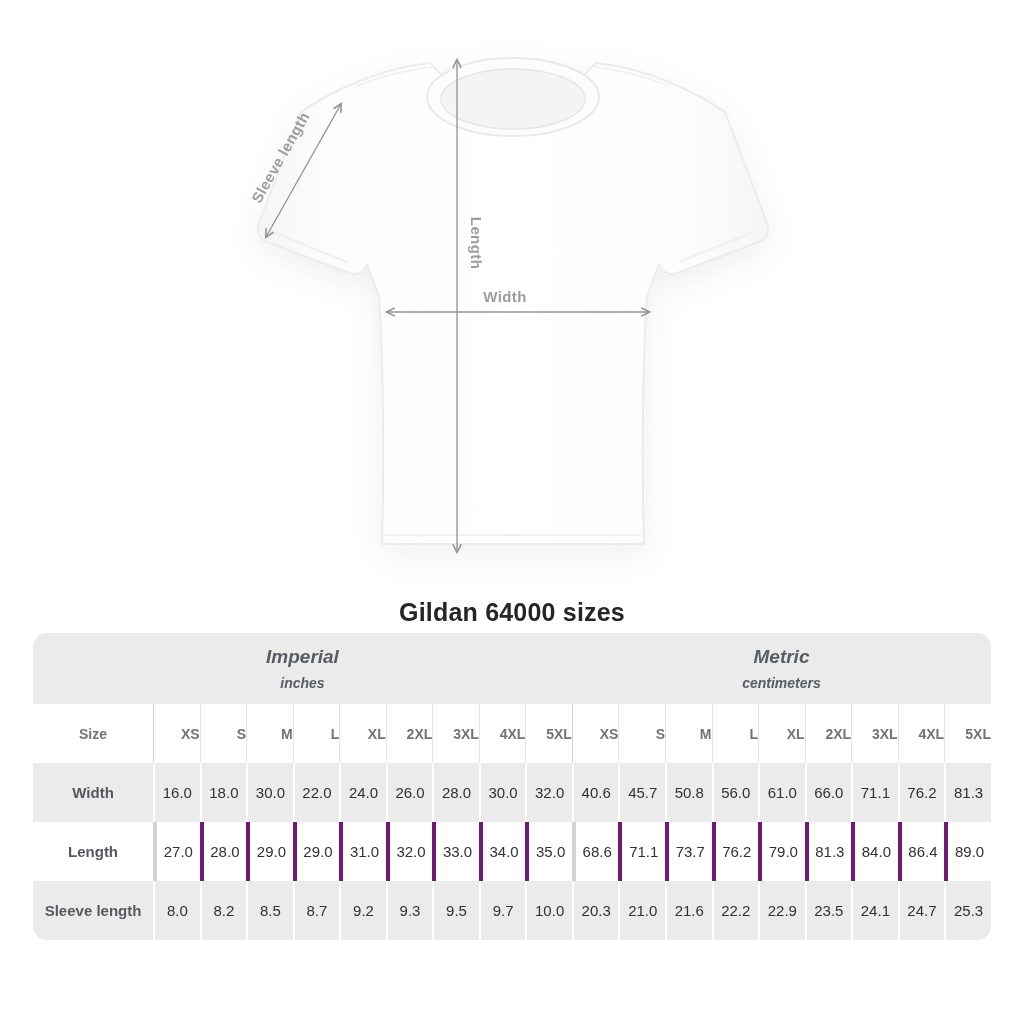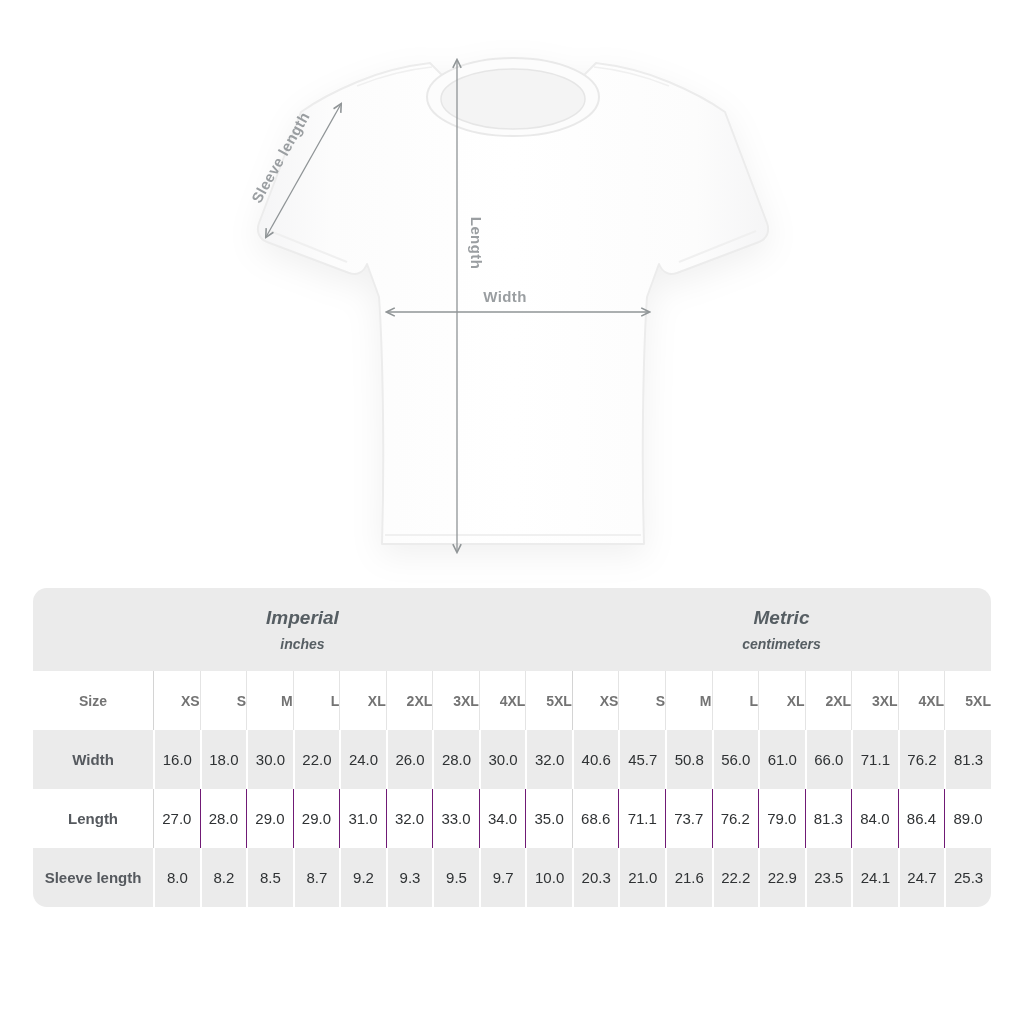--- a/index.html
+++ b/index.html
@@ -40,36 +40,36 @@
   table.size-table {
     width: 958px;
     border-collapse: separate; border-spacing: 0;
     table-layout: fixed;
   }
   .size-table th, .size-table td {
     padding: 0; text-align: center; vertical-align: middle;
   }
 
   
-  .band-th { background: #ebebeb; height: 83px; }
+  .band-th { background: #ebebeb; height: 71px; }
   .band-th.first { border-radius: 14px 0 0 0; }
   .band-th.last  { border-radius: 0 14px 0 0; }
   .grp-label { font-size: 19px; font-weight: bold; font-style: italic; color: #565e63; }
   .grp-unit  { font-size: 14px; font-style: italic; color: #565e63; margin-top: 7px; }
 
   
   tr.sizes th { background: #ffffff; height: 59px; font-size: 14px; font-weight: bold; color: #737373; }
   tr.sizes th.szth { border-left: 1px solid #e4e4e4; text-align: right; }
   tr.sizes th.szth.grp { border-left-color: #d4d4d4; }
   th.rowlabel, td.rowlabel { font-size: 15px; font-weight: bold; color: #55595e; }
 
   
   tbody td { height: 59px; font-size: 15px; color: #2f3234; }
   tr.gray  td { background: #ebebeb; border-left: 2px solid #ffffff; }
-  tr.white td { background: #ffffff; border-left: 1px solid #701a75; }
+  tr.white td { background: #ffffff; border-left: 4px solid #701a75; }
   tr.white td.grp { border-left-color: #d4d4d4; }
   tr.gray  td.rowlabel, tr.white td.rowlabel { border-left: none; }
   tbody tr:last-child td:first-child { border-bottom-left-radius: 14px; }
   tbody tr:last-child td:last-child  { border-bottom-right-radius: 14px; }
 </style>
 </head>
 <body>
 
 <div class="page">
 
@@ -124,20 +124,21 @@
         <line x1="387" y1="312" x2="649" y2="312" marker-start="url(#arr)" marker-end="url(#arr)"></line>
         <line x1="341" y1="104" x2="266" y2="237" marker-start="url(#arr)" marker-end="url(#arr)"></line>
       </g>
 
       <text class="annot-text" transform="translate(285 160) rotate(-60.5)" text-anchor="middle">Sleeve length</text>
       <text class="annot-text" transform="translate(471 243) rotate(90)" text-anchor="middle">Length</text>
       <text class="annot-text" x="505" y="302" text-anchor="middle">Width</text>
     </svg>
   </div>
 
+  <h1 class="page-title">Gildan 64000 sizes</h1>
 
   <div class="table-wrap">
     <table class="size-table">
       <colgroup>
         <col style="width:120px">
 
       <col style="width: 46.5px;">
           <col style="width: 46.5px;">
           <col style="width: 46.5px;">
           <col style="width: 46.5px;">

